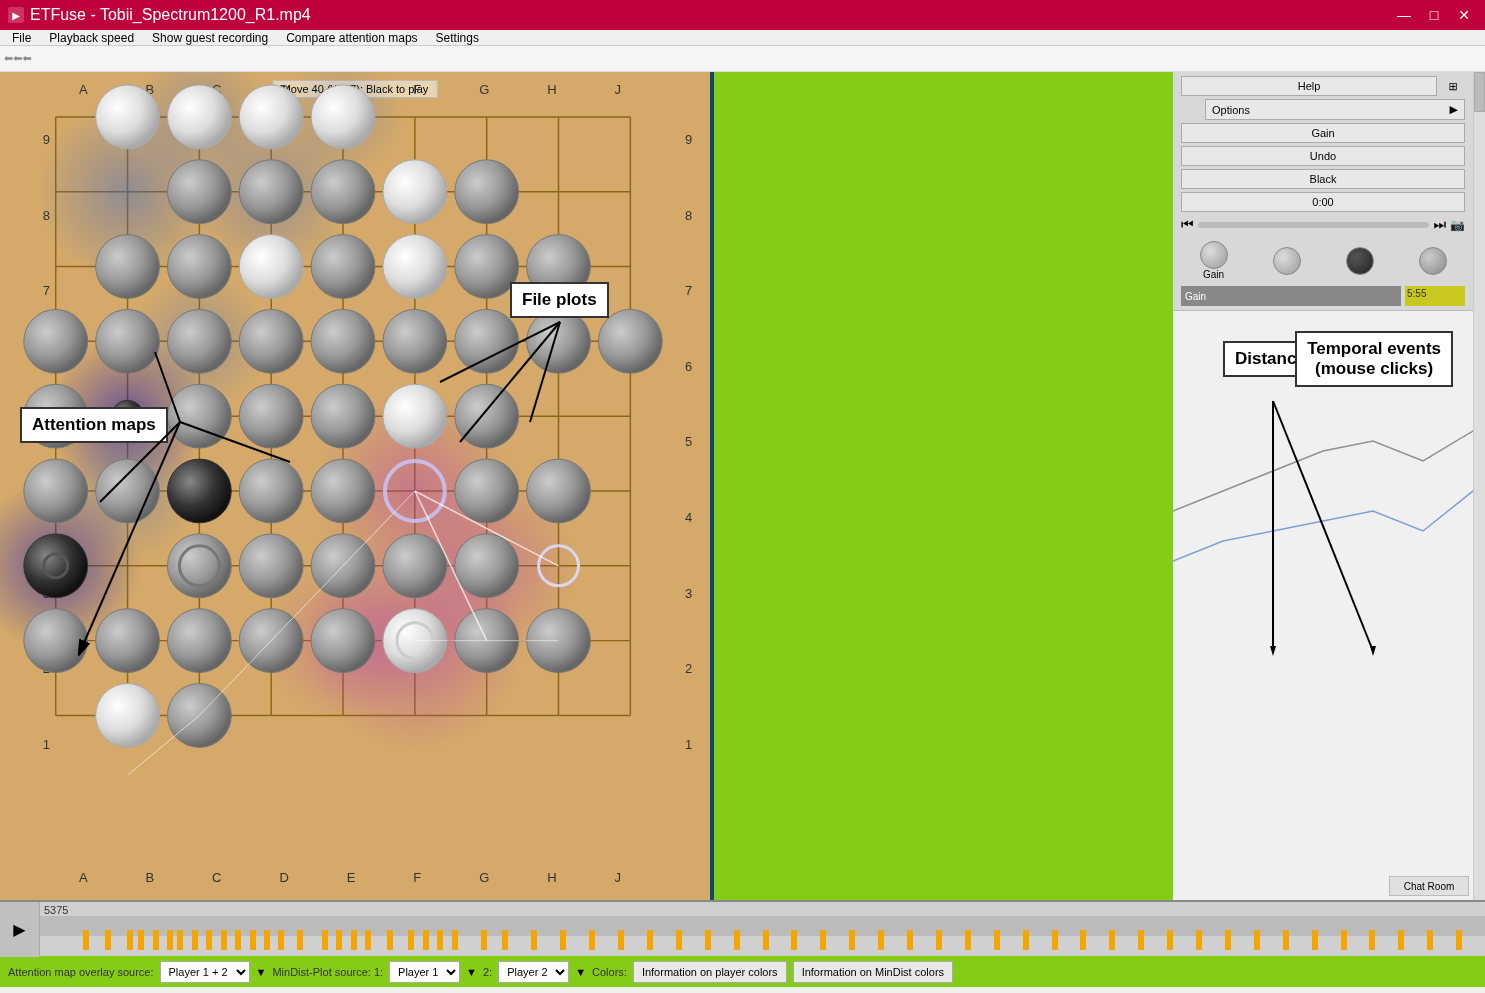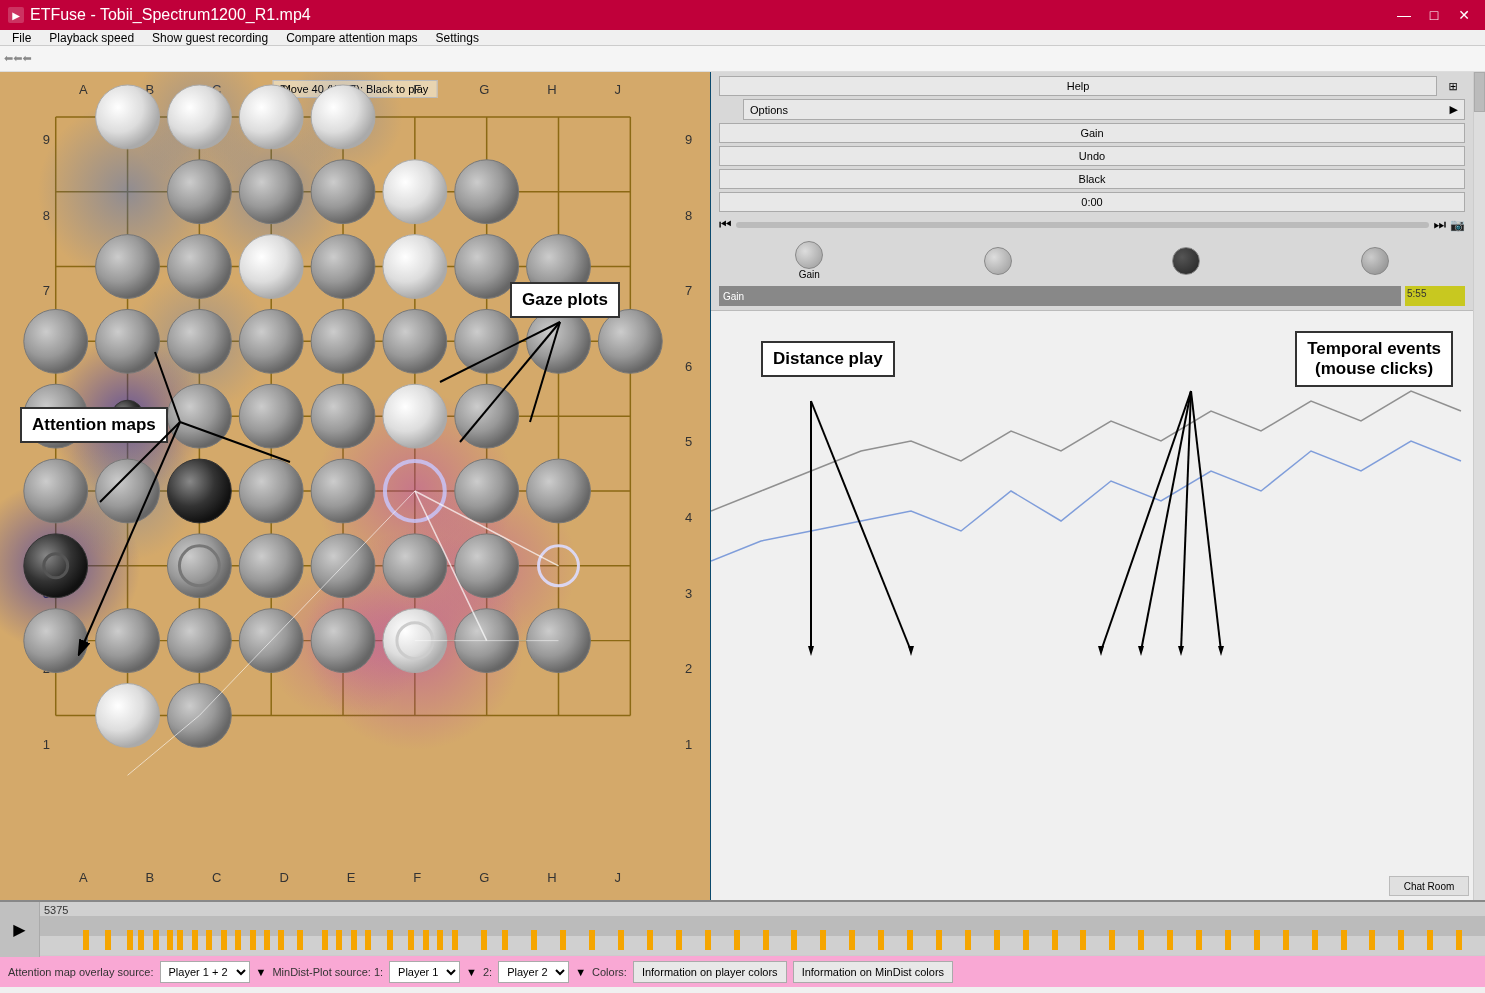--- a/index.html
+++ b/index.html
@@ -120,22 +120,23 @@
       align-items: flex-start;
       font-size: 13px;
       color: #333;
     }
 
     
     .right-panel {
       flex: 1;
       display: flex;
       flex-direction: column;
-      background: #fca5a5;
-      border-left: 1px solid #0c4a6e;
+      background: #84cc16;
+      border-left: 4px solid #0c4a6e;
+      align-items: flex-end;
     }
 
     
     .game-controls {
       background: #d8d8d8;
       border-bottom: 1px solid #bbb;
       padding: 4px 8px;
     }
 
     .control-row {
@@ -272,21 +273,21 @@
       position: absolute;
       top: 36px;
       left: 0;
       right: 0;
       height: 16px;
     }
 
     
     .bottom-bar {
       height: 32px;
-      background: #f9a8d4;
+      background: #84cc16;
       border-top: 1px solid #ccc;
       display: flex;
       align-items: center;
       padding: 0 8px;
       gap: 6px;
       font-size: 11px;
     }
 
     .bottom-label { color: #333; white-space: nowrap; }
 
@@ -598,21 +599,21 @@
 
         <polyline points="360,375 288,450 216,525 144,600 72,660" stroke="white" stroke-width="1" fill="none" opacity="0.6"></polyline>
       </g>
     </svg>
 
     <div class="callout" style="left:20px; top:335px; font-size:17px; font-weight:bold;">
       <span>Attention maps</span>
     </div>
 
     <div class="callout" style="left:510px; top:210px; font-size:17px; font-weight:bold;">
-      <span>Gaze plots</span>
+      <span>File plots</span>
     </div>
 
     <svg style="position:absolute;top:0;left:0;width:100%;height:100%;pointer-events:none;z-index:20;">
 
       <line x1="180" y1="350" x2="80" y2="580" stroke="black" stroke-width="2" marker-end="url(#arr)"></line>
       <line x1="180" y1="350" x2="100" y2="430" stroke="black" stroke-width="2"></line>
       <line x1="180" y1="350" x2="155" y2="280" stroke="black" stroke-width="2"></line>
       <line x1="180" y1="350" x2="290" y2="390" stroke="black" stroke-width="2"></line>
 
       <line x1="560" y1="250" x2="440" y2="310" stroke="black" stroke-width="2"></line>

